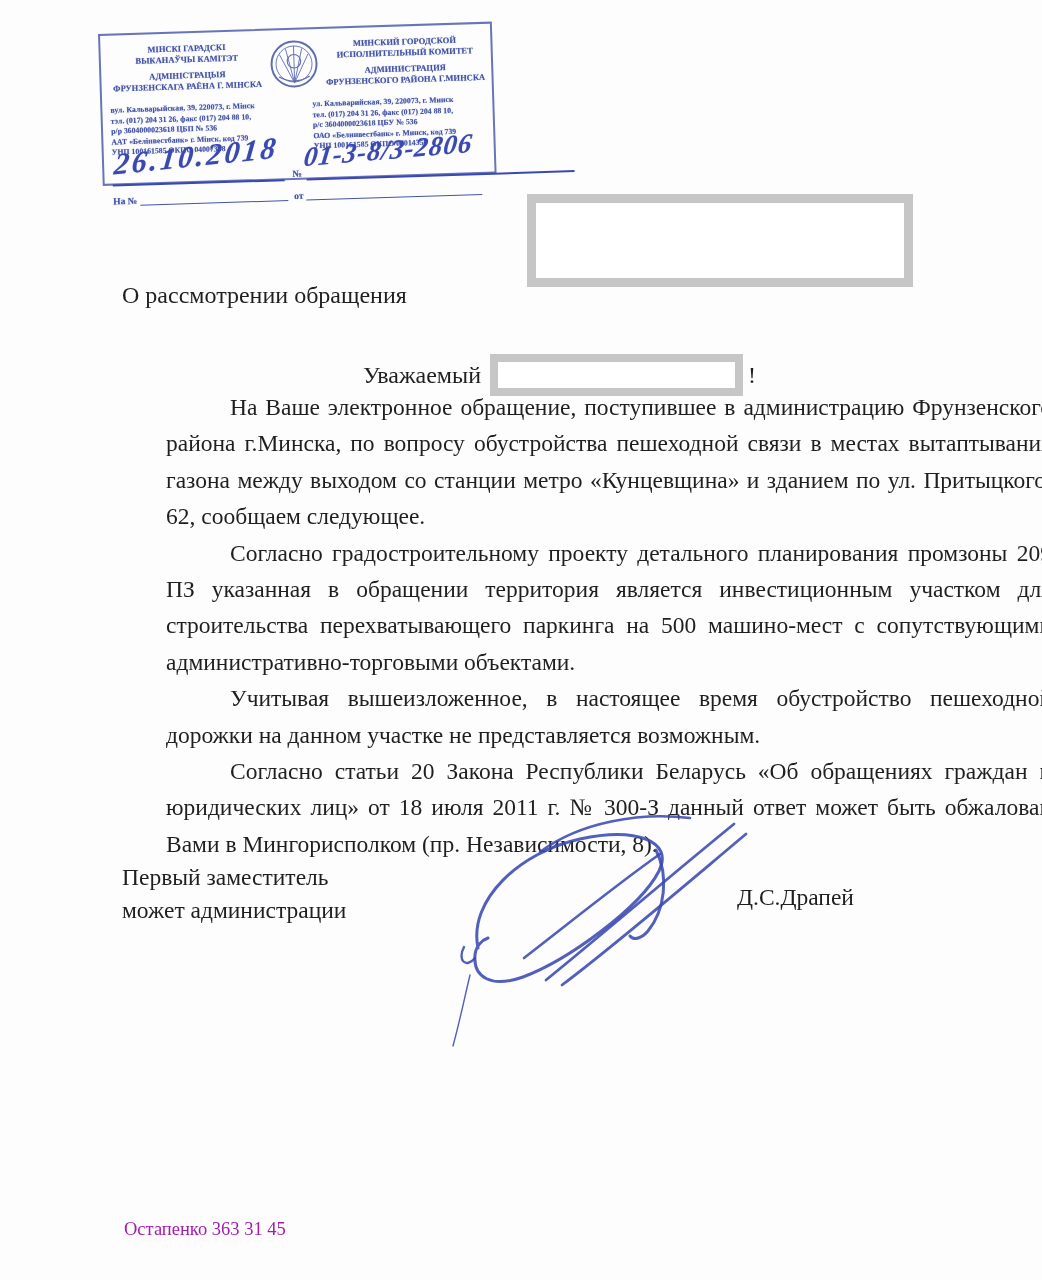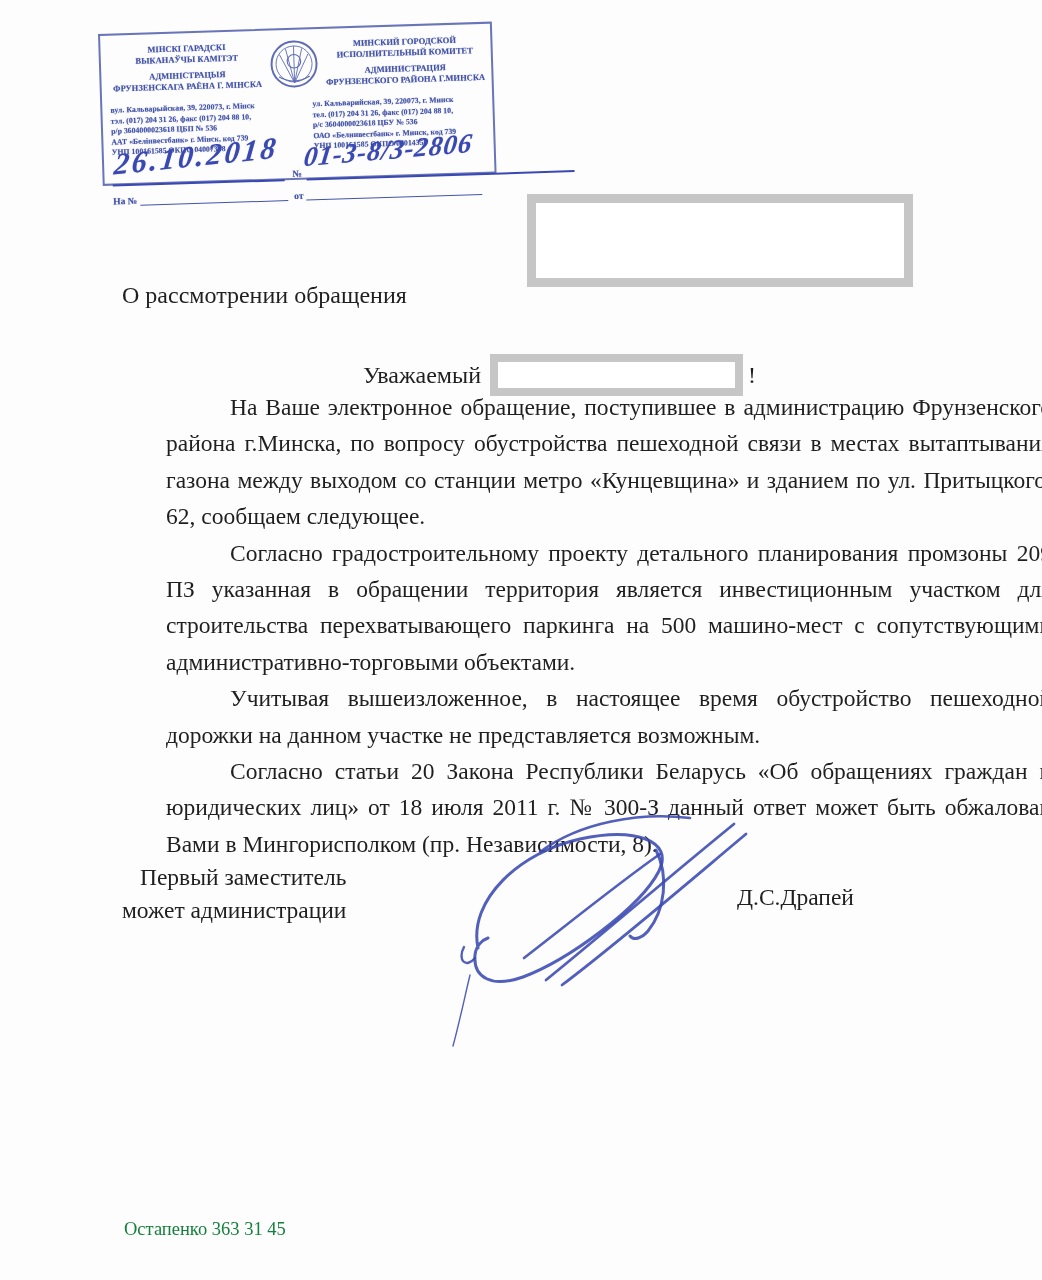--- a/index.html
+++ b/index.html
@@ -52,23 +52,23 @@
   
   .redact{background:#fff;border:9px solid var(--redaction-gray);}
   .redact-1{position:absolute;left:527px;top:194px;width:386px;height:93px;}
   .redact-2{display:inline-block;width:253px;height:42px;border-width:8px;vertical-align:-13px;margin:0 5px 0 9px;}
 
   
   .subject{position:absolute;left:122px;top:282px;font-size:24px;}
   .greeting{position:absolute;left:363px;top:354px;font-size:24px;white-space:nowrap;text-align:right;}
   .body-text{position:absolute;left:122px;top:389px;width:886px;font-size:23.5px;line-height:36.4px;text-align:justify;margin-left:44px;}
   .body-text p{text-indent:64px;}
-  .sig-title{position:absolute;left:122px;top:861px;font-size:23.5px;line-height:33px;text-align:right;}
+  .sig-title{position:absolute;left:122px;top:861px;font-size:23.5px;line-height:33px;}
   .sig-name{position:absolute;left:737px;top:884px;font-size:23.5px;}
-  .footer{position:absolute;left:124px;top:1219px;font-size:18.5px;color:#15803d;}
+  .footer{position:absolute;left:124px;top:1219px;font-size:18.5px;color:#a21caf;}
 
   
   .sig-scribble{position:absolute;left:428px;top:808px;width:330px;height:250px;}
   .sig-scribble path{fill:none;stroke:var(--ink-blue);stroke-linecap:round;opacity:.88;}
 
   .emblem svg circle,.emblem svg path,.emblem svg line{stroke:var(--stamp-blue);fill:none;}
 </style>
 </head>
 <body>
 

